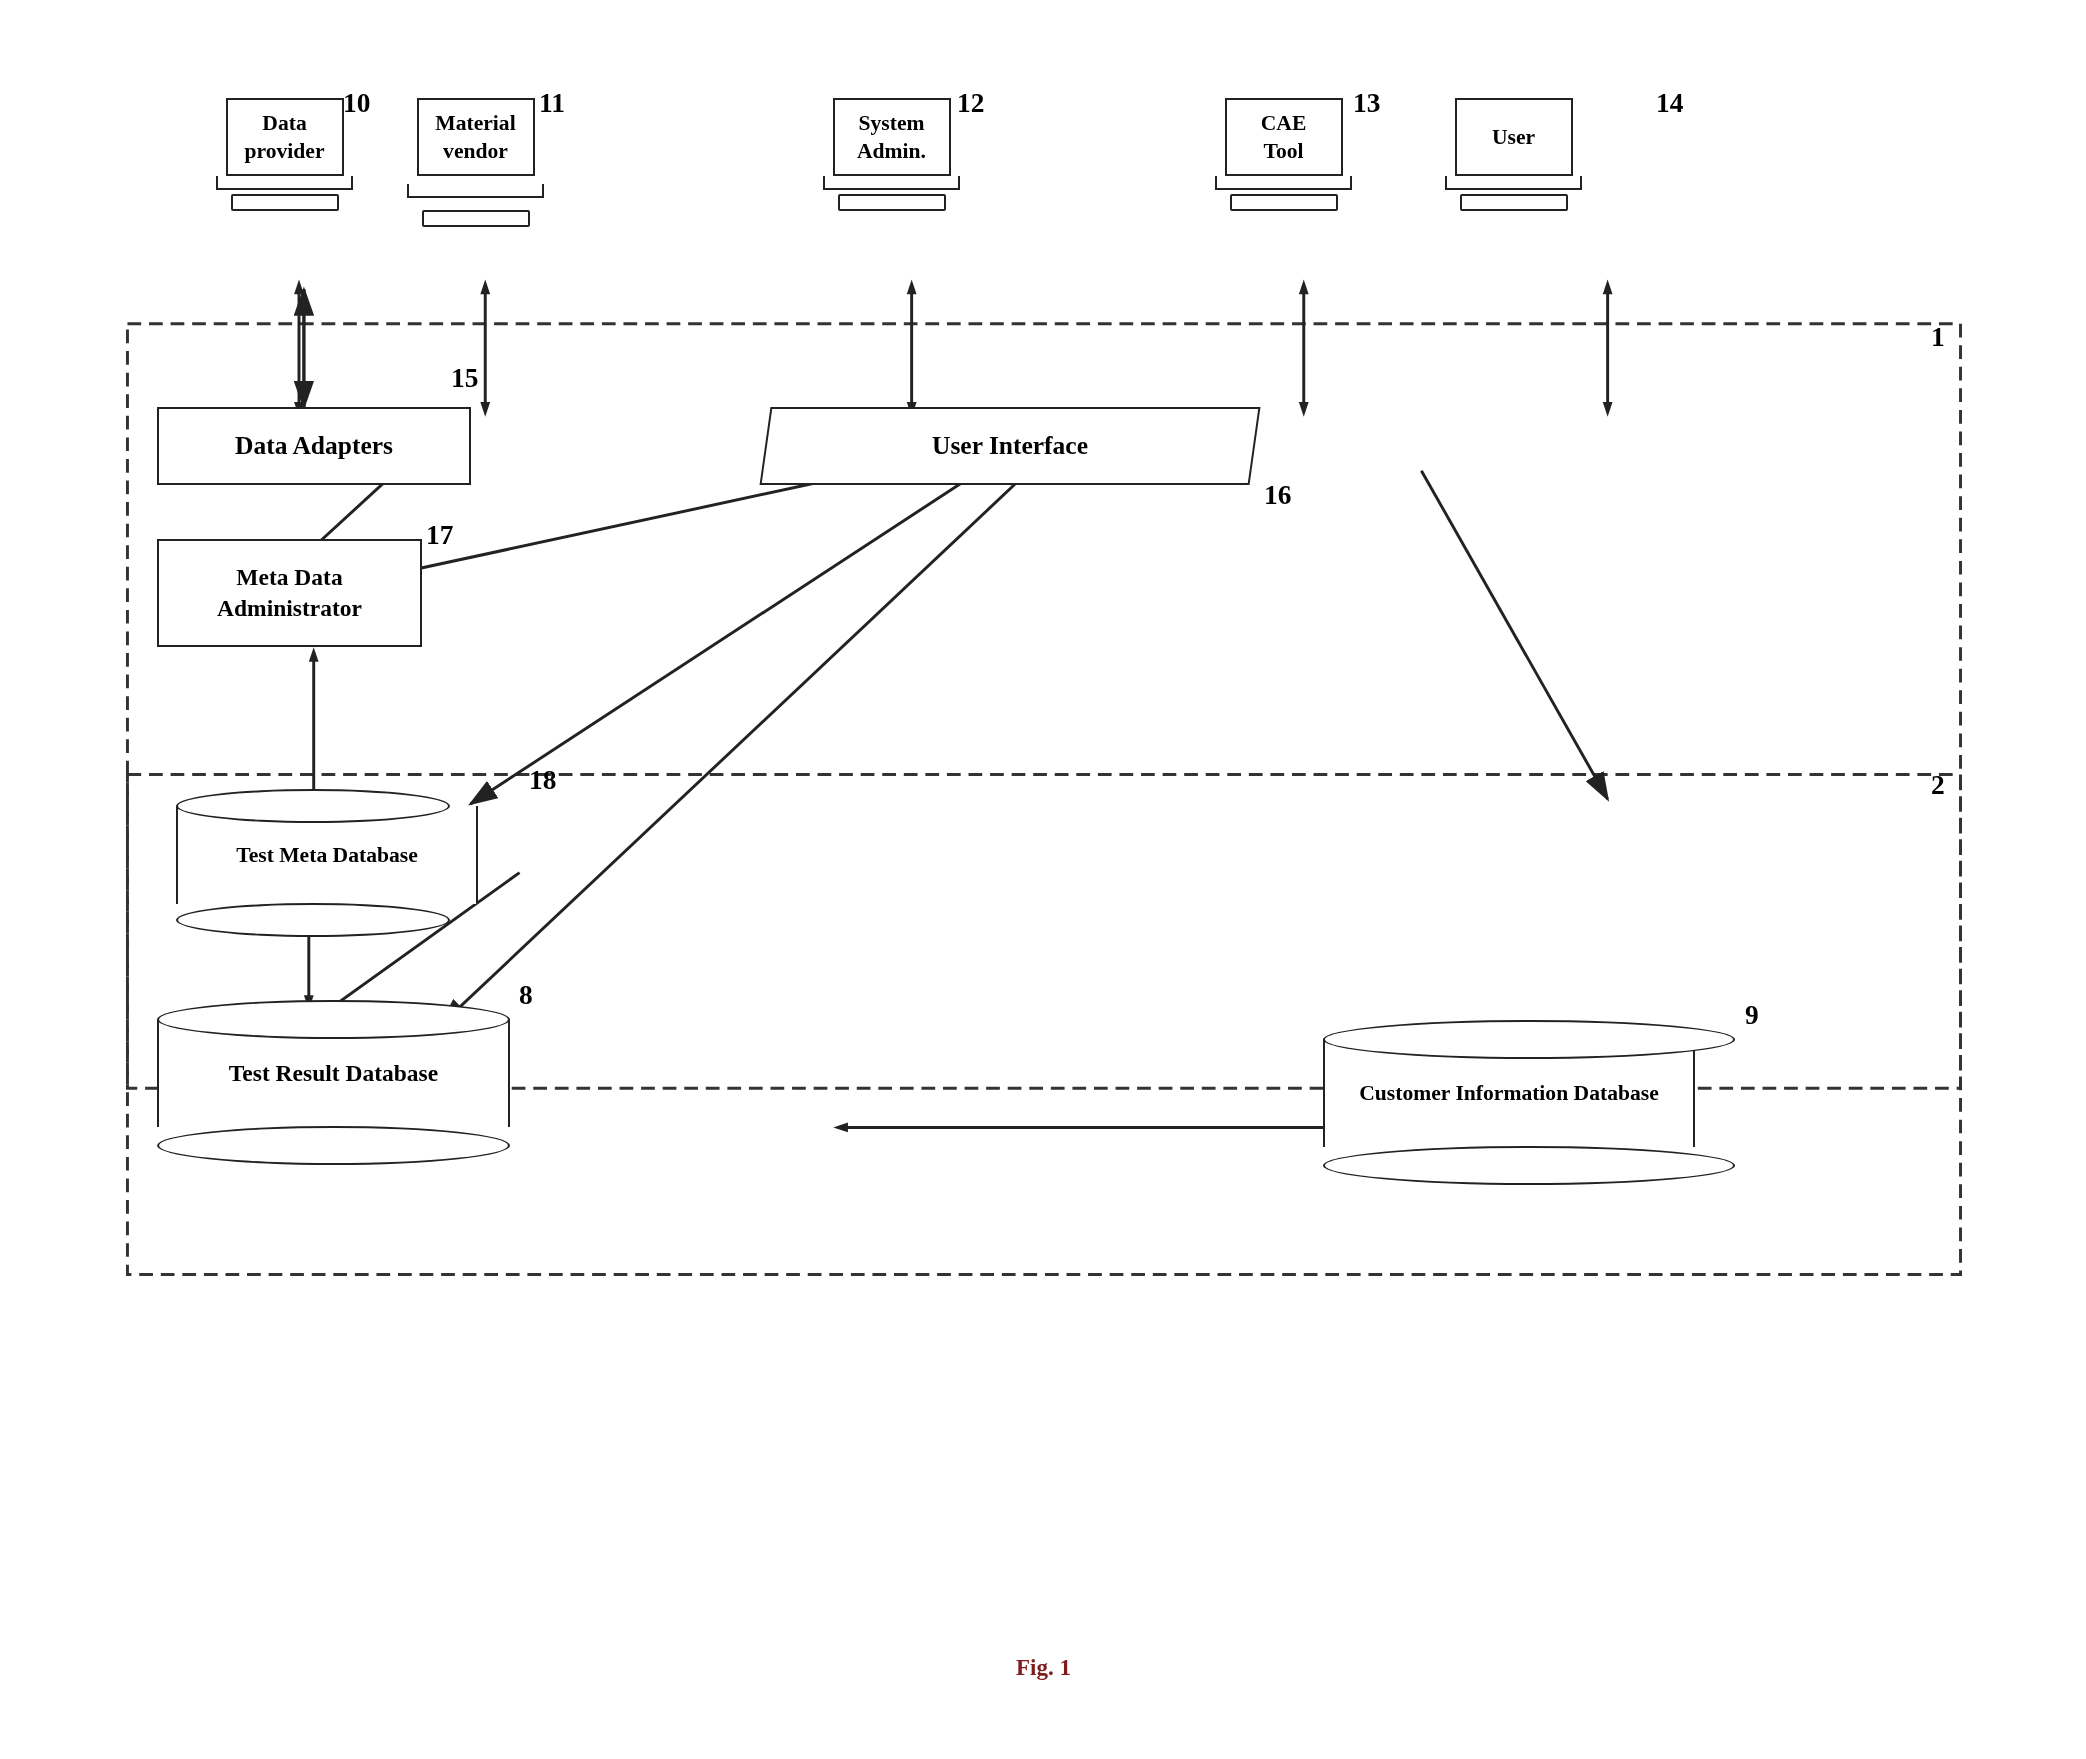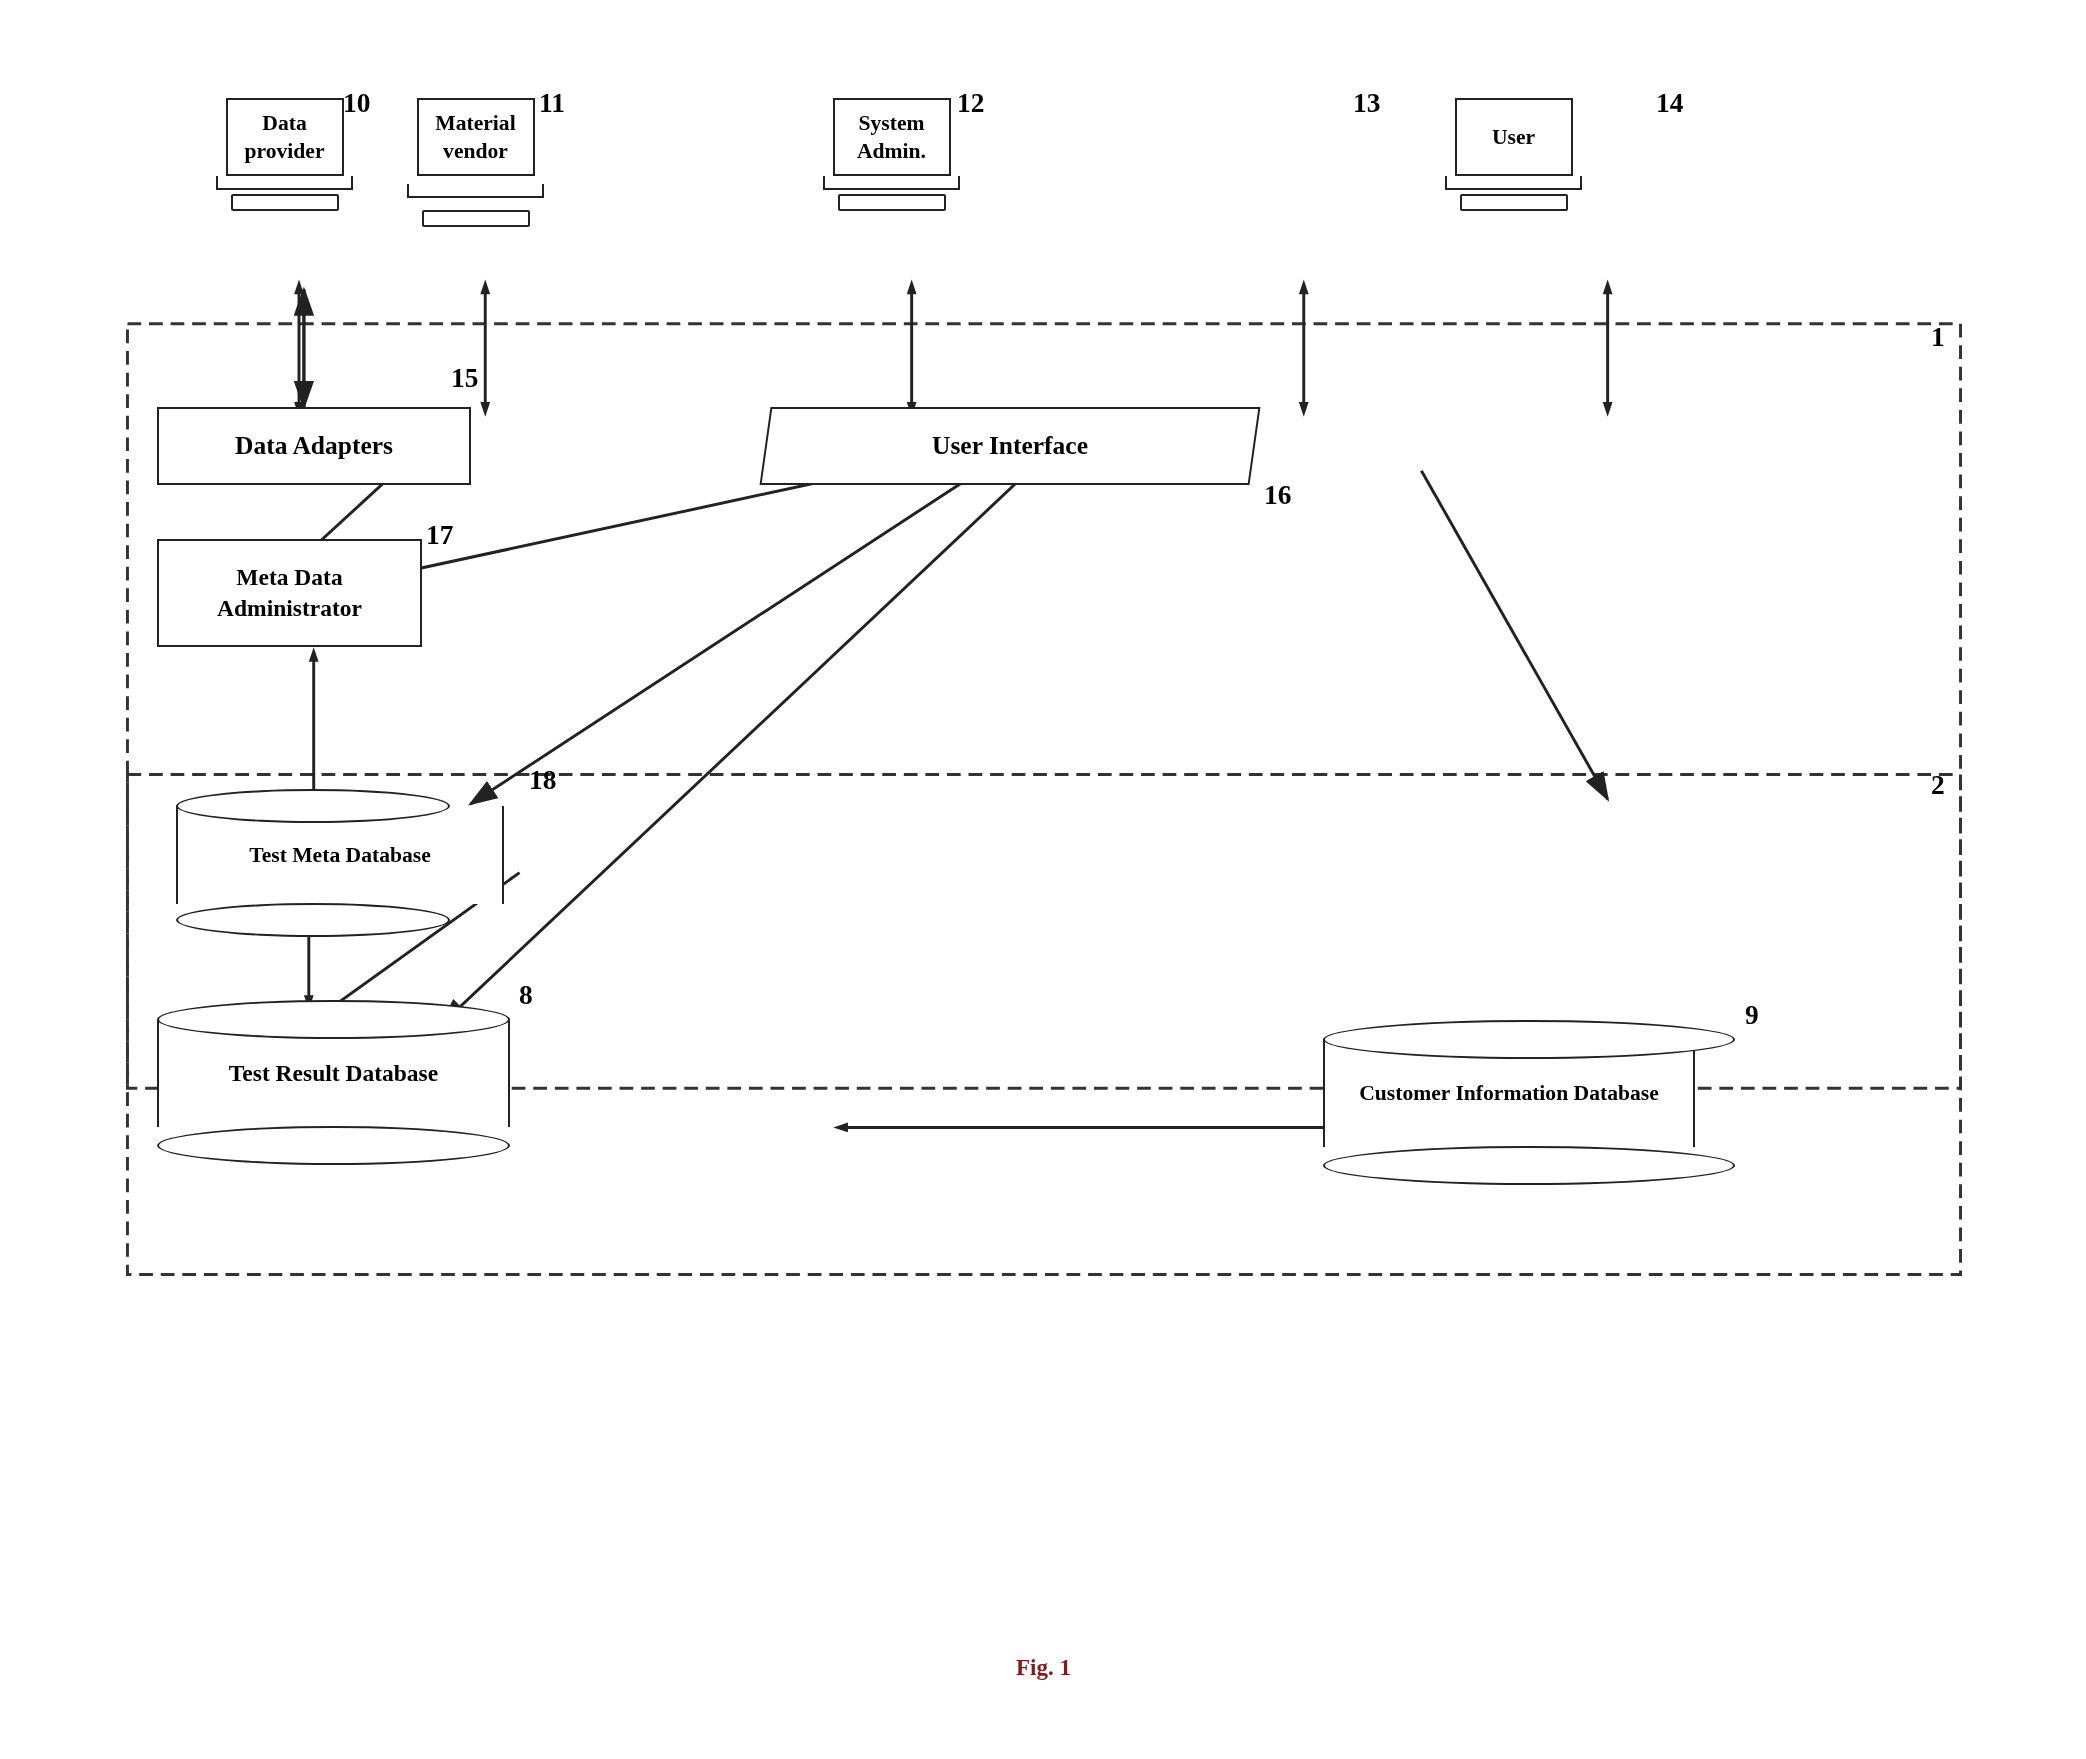--- a/index.html
+++ b/index.html
@@ -184,20 +184,25 @@
   </div>
   <span class="ref-label" style="top:29px; left:441px;">11</span>
 
   <div class="workstation" style="position:absolute; top:39px; left:725px;">
     <div class="workstation-box">System<br>Admin.</div>
     <div class="workstation-base"></div>
     <div class="workstation-keyboard"></div>
   </div>
   <span class="ref-label" style="top:29px; left:859px;">12</span>
 
+  <div class="workstation" style="position:absolute; top:39px; left:1117px;">
+    <div class="workstation-box">CAE<br>Tool</div>
+    <div class="workstation-base"></div>
+    <div class="workstation-keyboard"></div>
+  </div>
   <span class="ref-label" style="top:29px; left:1255px;">13</span>
 
   <div class="workstation" style="position:absolute; top:39px; left:1347px;">
     <div class="workstation-box">User</div>
     <div class="workstation-base"></div>
     <div class="workstation-keyboard"></div>
   </div>
   <span class="ref-label" style="top:29px; left:1558px;">14</span>
 
   <span class="ref-label" style="top:263px; left:1833px;">1</span>
@@ -216,21 +221,21 @@
 
   <div class="component-box" style="top:480px; left:59px; width:265px; height:108px; font-size:23.5px;">
     <span>Meta Data<br>Administrator</span>
   </div>
   <span class="ref-label" style="top:461px; left:328px;">17</span>
 
   <span class="ref-label" style="top:706px; left:431px;">18</span>
 
   <div style="position:absolute; top:730px; left:78px; width:274px;">
     <div style="width:274px; height:34px; border:2.9px solid #222; border-radius:50%; background:#fff; position:relative; z-index:2;"></div>
-    <div style="width:328px; height:98px; border-left:2.9px solid #222; border-right:2.9px solid #222; background:#fff; margin-top:-16.7px; position:relative; z-index:1; display:flex; align-items:center; justify-content:center;">
+    <div style="width:302px; height:98px; border-left:2.9px solid #222; border-right:2.9px solid #222; background:#fff; margin-top:-16.7px; position:relative; z-index:1; display:flex; align-items:center; justify-content:center;">
       <span style="font-size:21.6px; font-weight:bold; text-align:center; line-height:1.3;">Test Meta Database</span>
     </div>
     <div style="width:274px; height:34px; border:2.9px solid #222; border-radius:50%; background:#fff; margin-top:-1px; position:relative; z-index:2;"></div>
   </div>
 
   <div style="position:absolute; top:941px; left:59px; width:353px;">
     <div style="width:353px; height:39px; border:2.9px solid #222; border-radius:50%; background:#fff; position:relative; z-index:2;"></div>
     <div style="width:353px; height:108px; border-left:2.9px solid #222; border-right:2.9px solid #222; background:#fff; margin-top:-19.6px; position:relative; z-index:1; display:flex; align-items:center; justify-content:center;">
       <span style="font-size:23.5px; font-weight:bold; text-align:left; line-height:1.3;">Test Result Database</span>
     </div>

